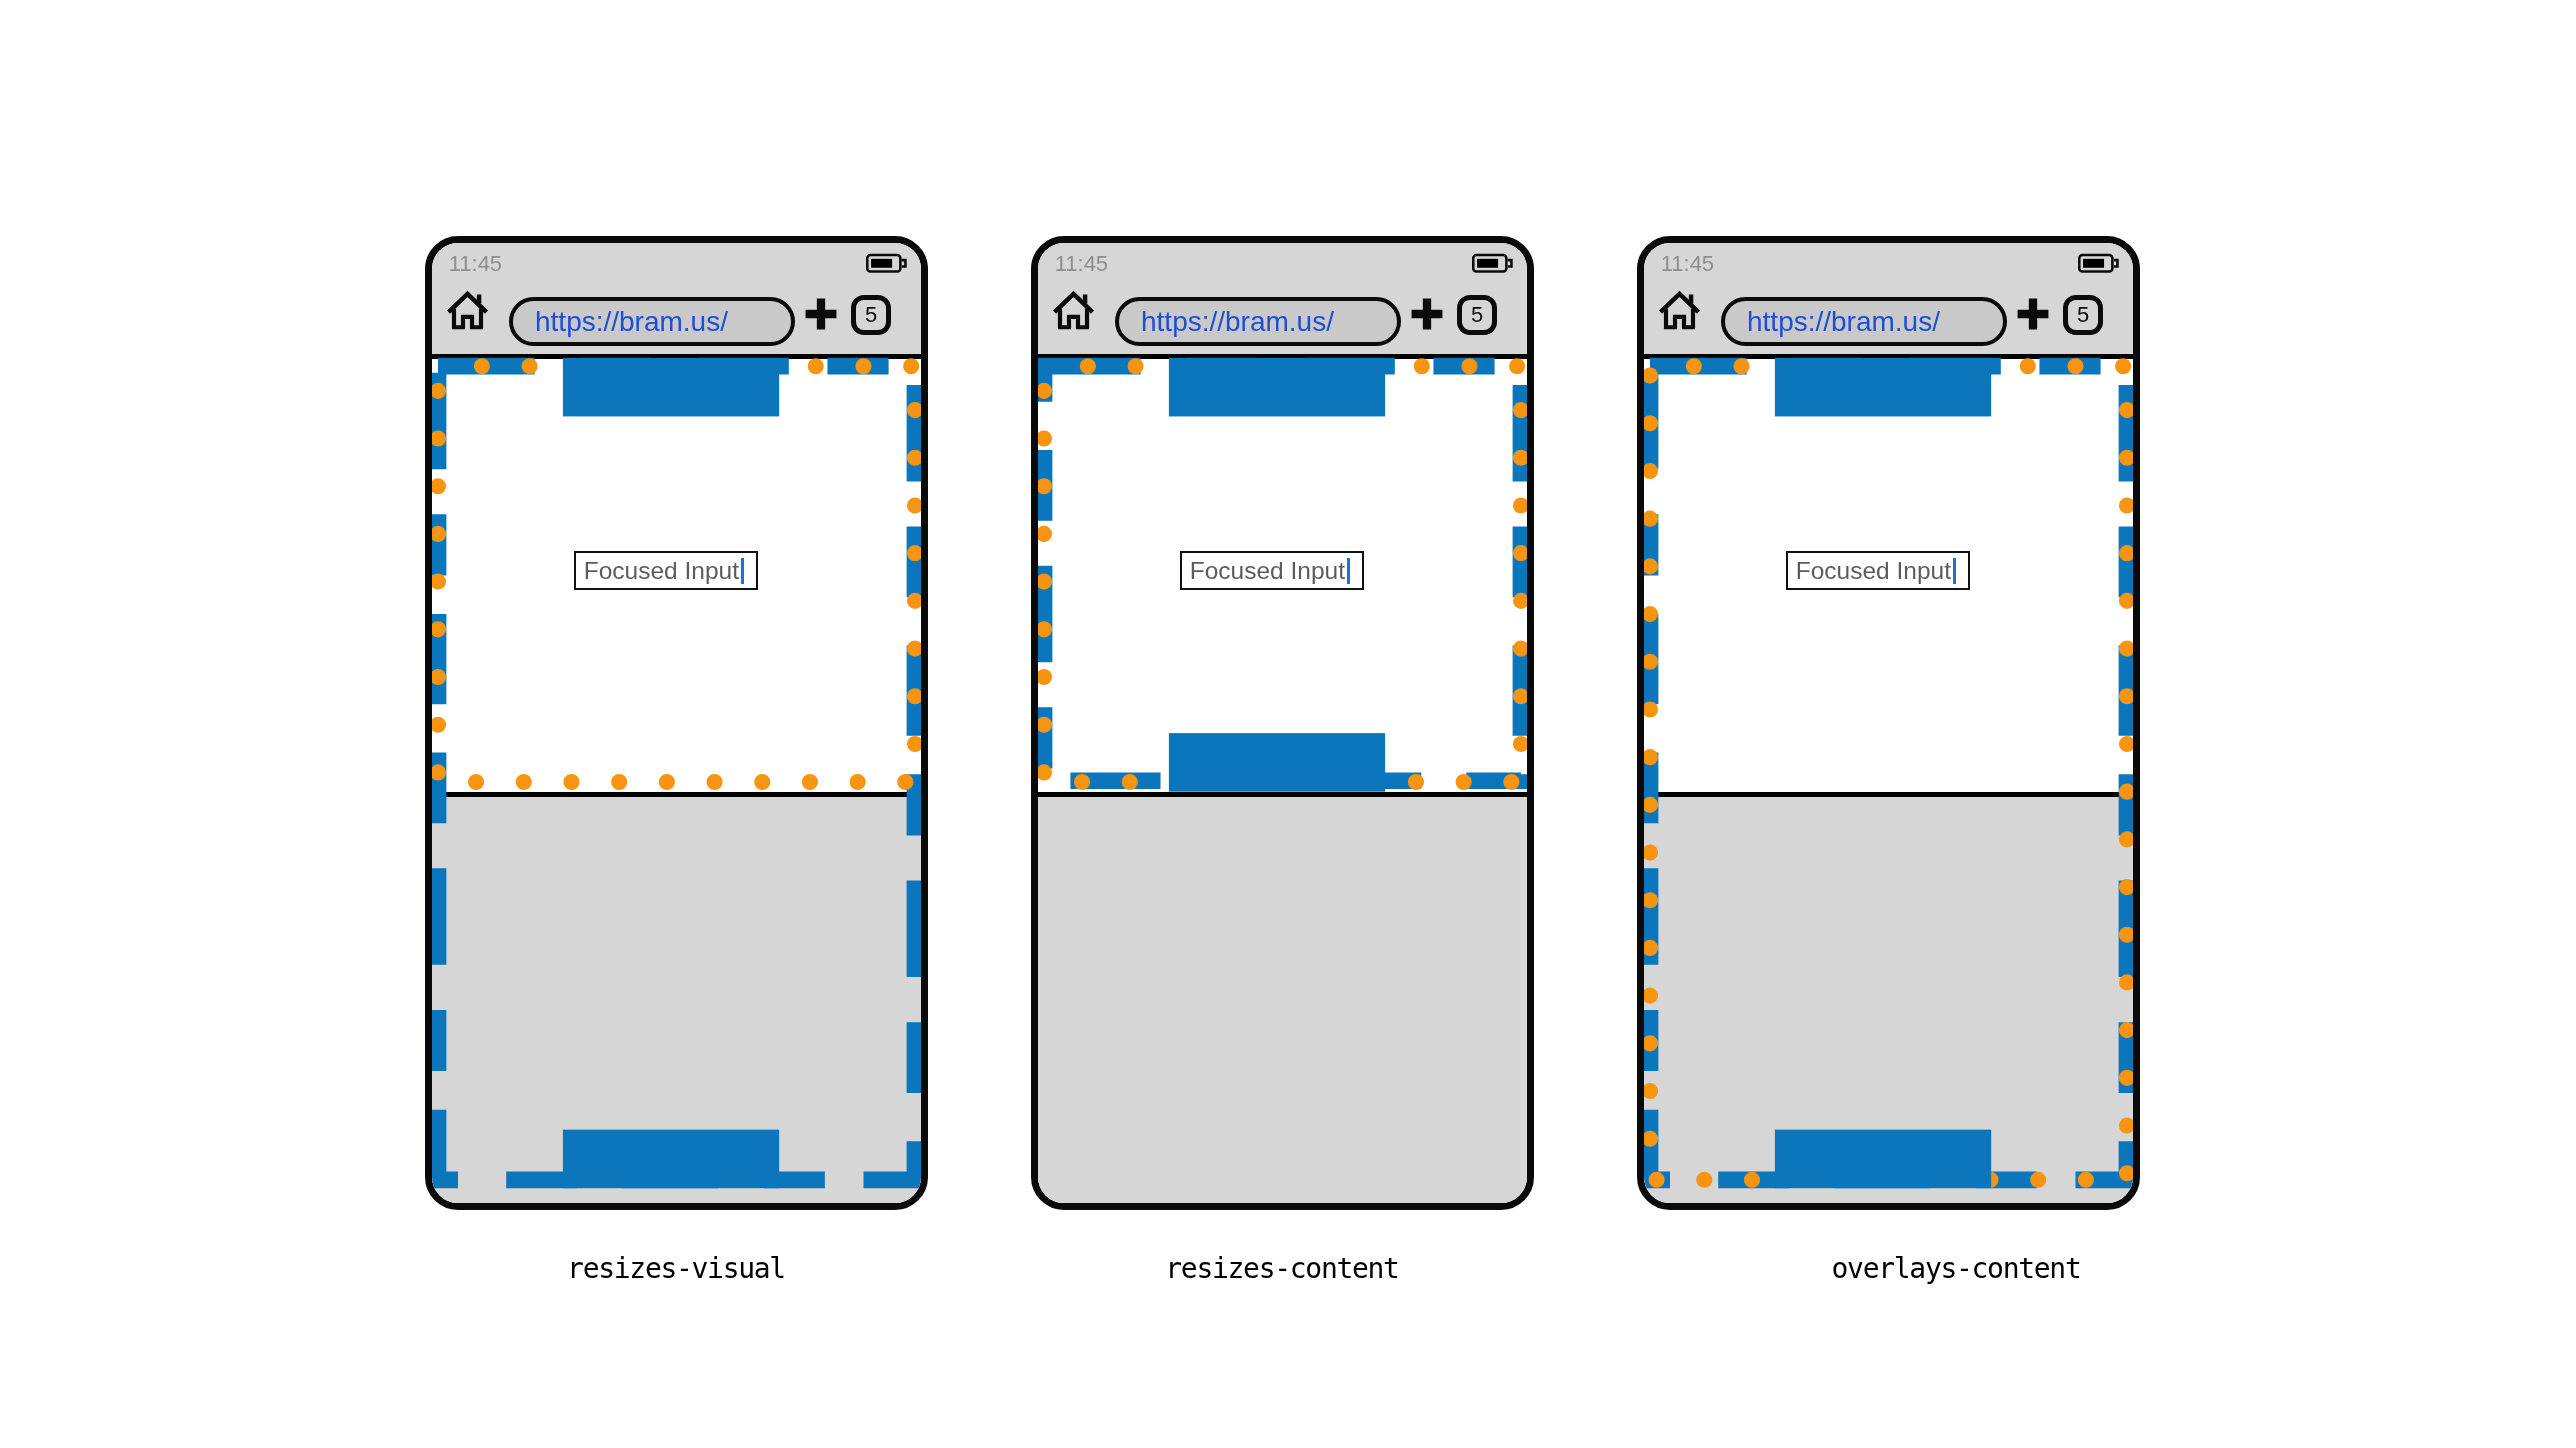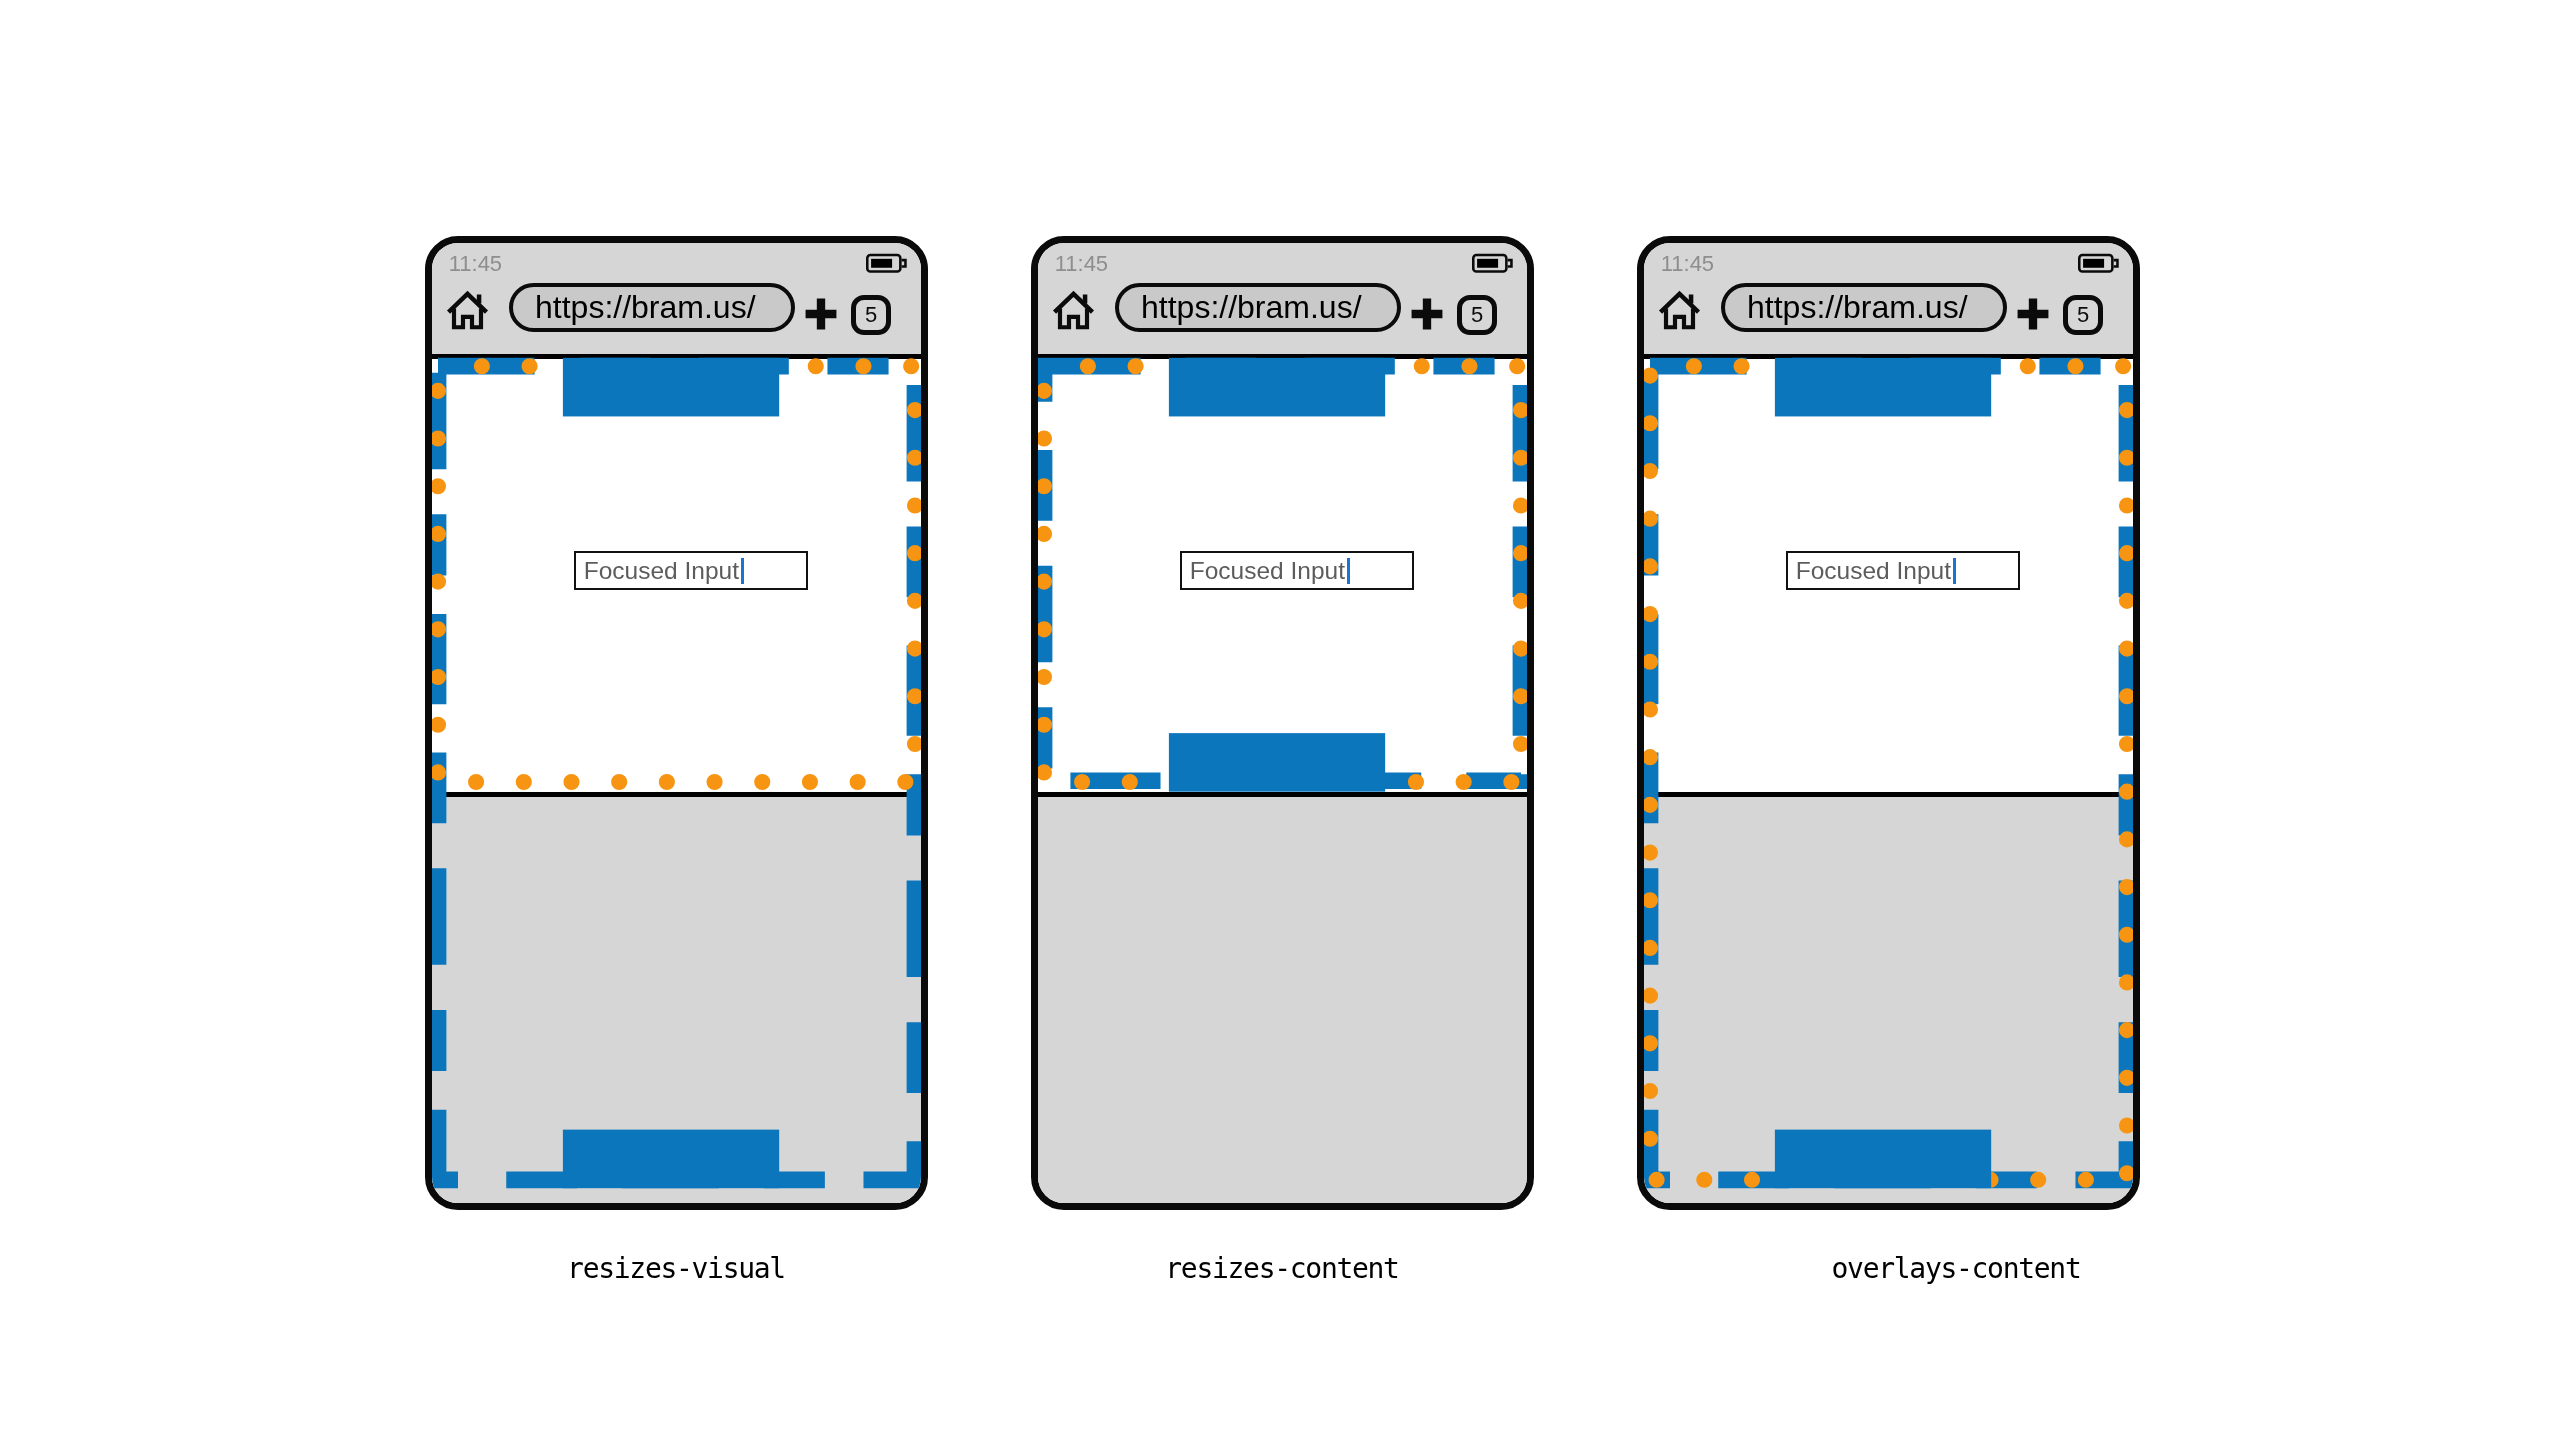--- a/index.html
+++ b/index.html
@@ -15,39 +15,39 @@
   .phone.p1{left:425px}
   .phone.p2{left:1031px}
   .phone.p3{left:1637px}
 
   
   .chrome{position:absolute;top:0;left:0;right:0;height:140px;background:#d6d6d6;}
   .time{position:absolute;left:16.7px;top:7.7px;font-size:22px;color:#8e8e8e;}
   .battery{position:absolute;right:13px;top:10.3px;width:42px;height:20.6px;}
   .homebtn{position:absolute;left:13px;top:45px;width:45px;height:45px;}
   .pill{
-    position:absolute;left:77px;top:40px;width:286px;height:49px;box-sizing:border-box;
+    position:absolute;left:77px;top:54px;width:286px;height:49px;box-sizing:border-box;
     border:4.5px solid #0b0b0b;border-radius:24.5px;background:#c9c9c9;
-    display:flex;align-items:center;padding-left:22px;font-size:32px;color:#000000;
+    display:flex;align-items:center;padding-left:22px;font-size:28px;color:#1d4ed8;
   }
   .plusbtn{position:absolute;left:371px;top:53px;width:36px;height:36px;}
   .tabbox{
     position:absolute;left:419px;top:52px;width:40px;height:40px;box-sizing:border-box;
     border:5.2px solid #0b0b0b;border-radius:13px;background:transparent;
     display:flex;align-items:center;justify-content:center;font-size:22px;color:#0b0b0b;
   }
   .chrome-line{position:absolute;top:111px;left:0;right:0;height:5.2px;background:#000;}
 
   
   .pagearea{position:absolute;top:116px;left:0;right:0;height:433px;background:#ffffff;}
   .kbline{position:absolute;top:549px;left:0;right:0;height:5.2px;background:#000;}
   .keyboard{position:absolute;top:554px;left:0;right:0;bottom:0;background:#d6d6d6;}
 
   .inputbox{
-    position:absolute;left:142px;top:308px;width:234px;height:39px;box-sizing:border-box;
+    position:absolute;left:142px;top:308px;width:184px;height:39px;box-sizing:border-box;
     border:2.6px solid #111;background:#fff;display:flex;align-items:center;
     padding-left:7.7px;font-size:24.5px;color:#5c5c5c;white-space:nowrap;
   }
   .caret{display:inline-block;width:3.2px;height:26px;background:#1b74d0;margin-left:1.9px;}
 
   
   .overlay{position:absolute;top:111px;left:0;width:489px;height:849px;overflow:visible;pointer-events:none;}
   .lv{
     fill:none;stroke:#0b76bb;stroke-width:26;
     stroke-dasharray:150 70 110 75 140 60 95 70;

